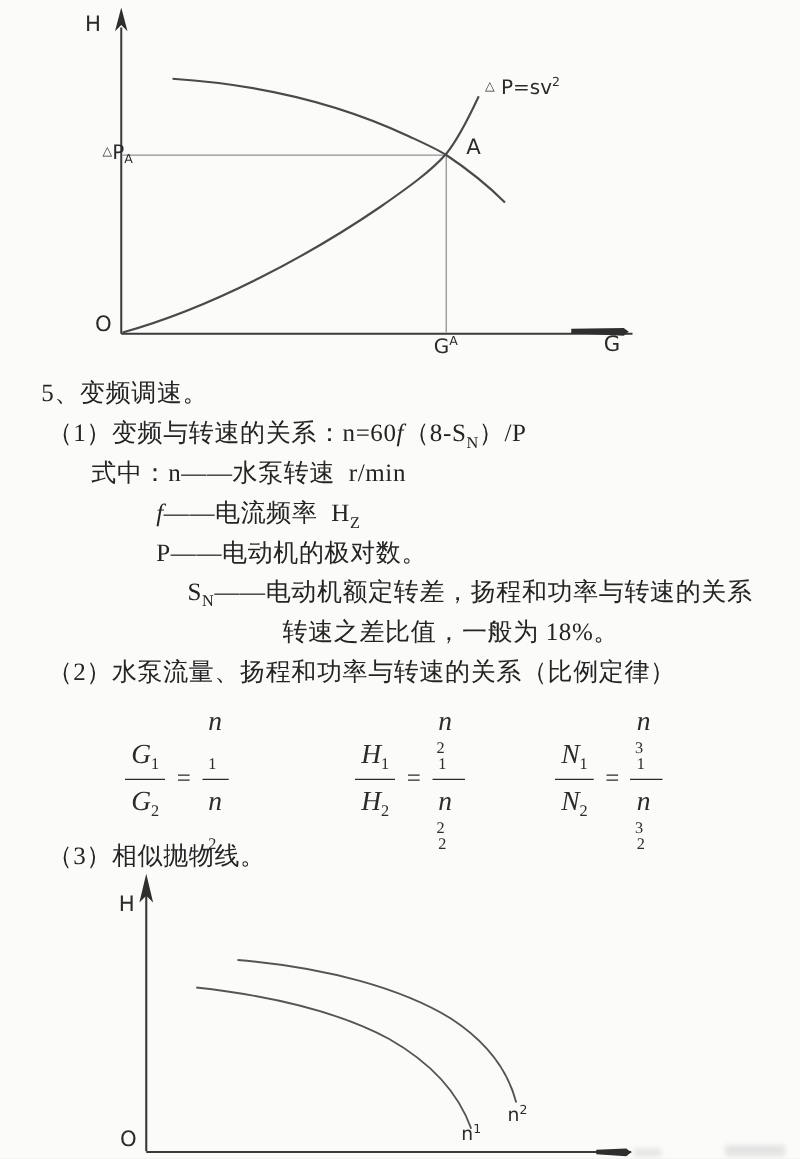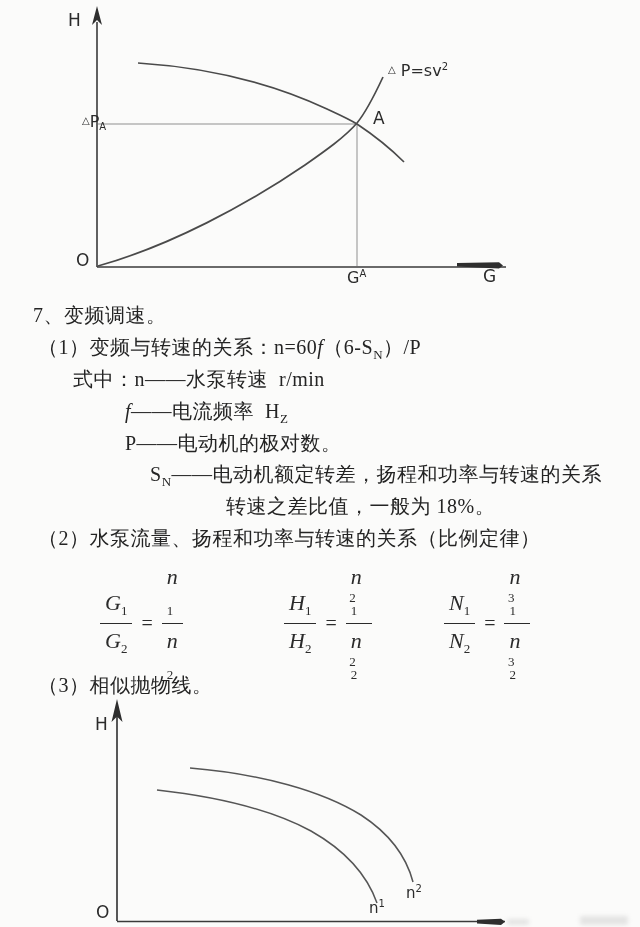--- a/index.html
+++ b/index.html
@@ -71,23 +71,23 @@
   </svg>
 
   <div class="chart-label lab-17" style="left:68px; top:12px;"><span>H</span></div>
   <div class="chart-label lab-17" style="left:76px; top:252px;"><span>O</span></div>
   <div class="chart-label lab-16" style="left:62px; top:114px;margin-left:20px;"><span class="tri">△</span><span>P</span><span class="sub-s">A</span></div>
   <div class="chart-label lab-17" style="left:373px; top:110px;"><span>A</span></div>
   <div class="chart-label lab-16" style="left:388px; top:62px;"><span class="tri">△</span> <span>P=sv</span><span class="sup-s">2</span></div>
   <div class="chart-label lab-16" style="left:347px; top:269px;"><span>G</span><span class="sup-s">A</span></div>
   <div class="chart-label lab-17" style="left:483px; top:268px;"><span>G</span></div>
 
-  <div class="line" style="left:33px; top:302px;">7、变频调速。</div>
+  <div class="line" style="left:33px; top:302px;">5、变频调速。</div>
 
-  <div class="line" style="left:38px; top:334px;"><span>（1）变频与转速的关系：n=60</span><i>f</i><span>（6-S</span><sub>N</sub><span>）/P</span></div>
+  <div class="line" style="left:38px; top:334px;"><span>（1）变频与转速的关系：n=60</span><i>f</i><span>（8-S</span><sub>N</sub><span>）/P</span></div>
 
   <div class="line" style="left:125px; top:398px;"><i>f</i><span>——电流频率  H</span><sub>Z</sub></div>
 
   <div class="line" style="left:73px; top:366px;">式中：n——水泵转速  r/min</div>
 
   <div class="line" style="left:125px; top:430px;">P——电动机的极对数。</div>
 
   <div class="line" style="left:150px; top:461px;"><span>S</span><sub>N</sub><span>——电动机额定转差，扬程和功率与转速的关系</span></div>
 
   <div class="line" style="left:226px; top:493px;">转速之差比值，一般为 18%。</div>

